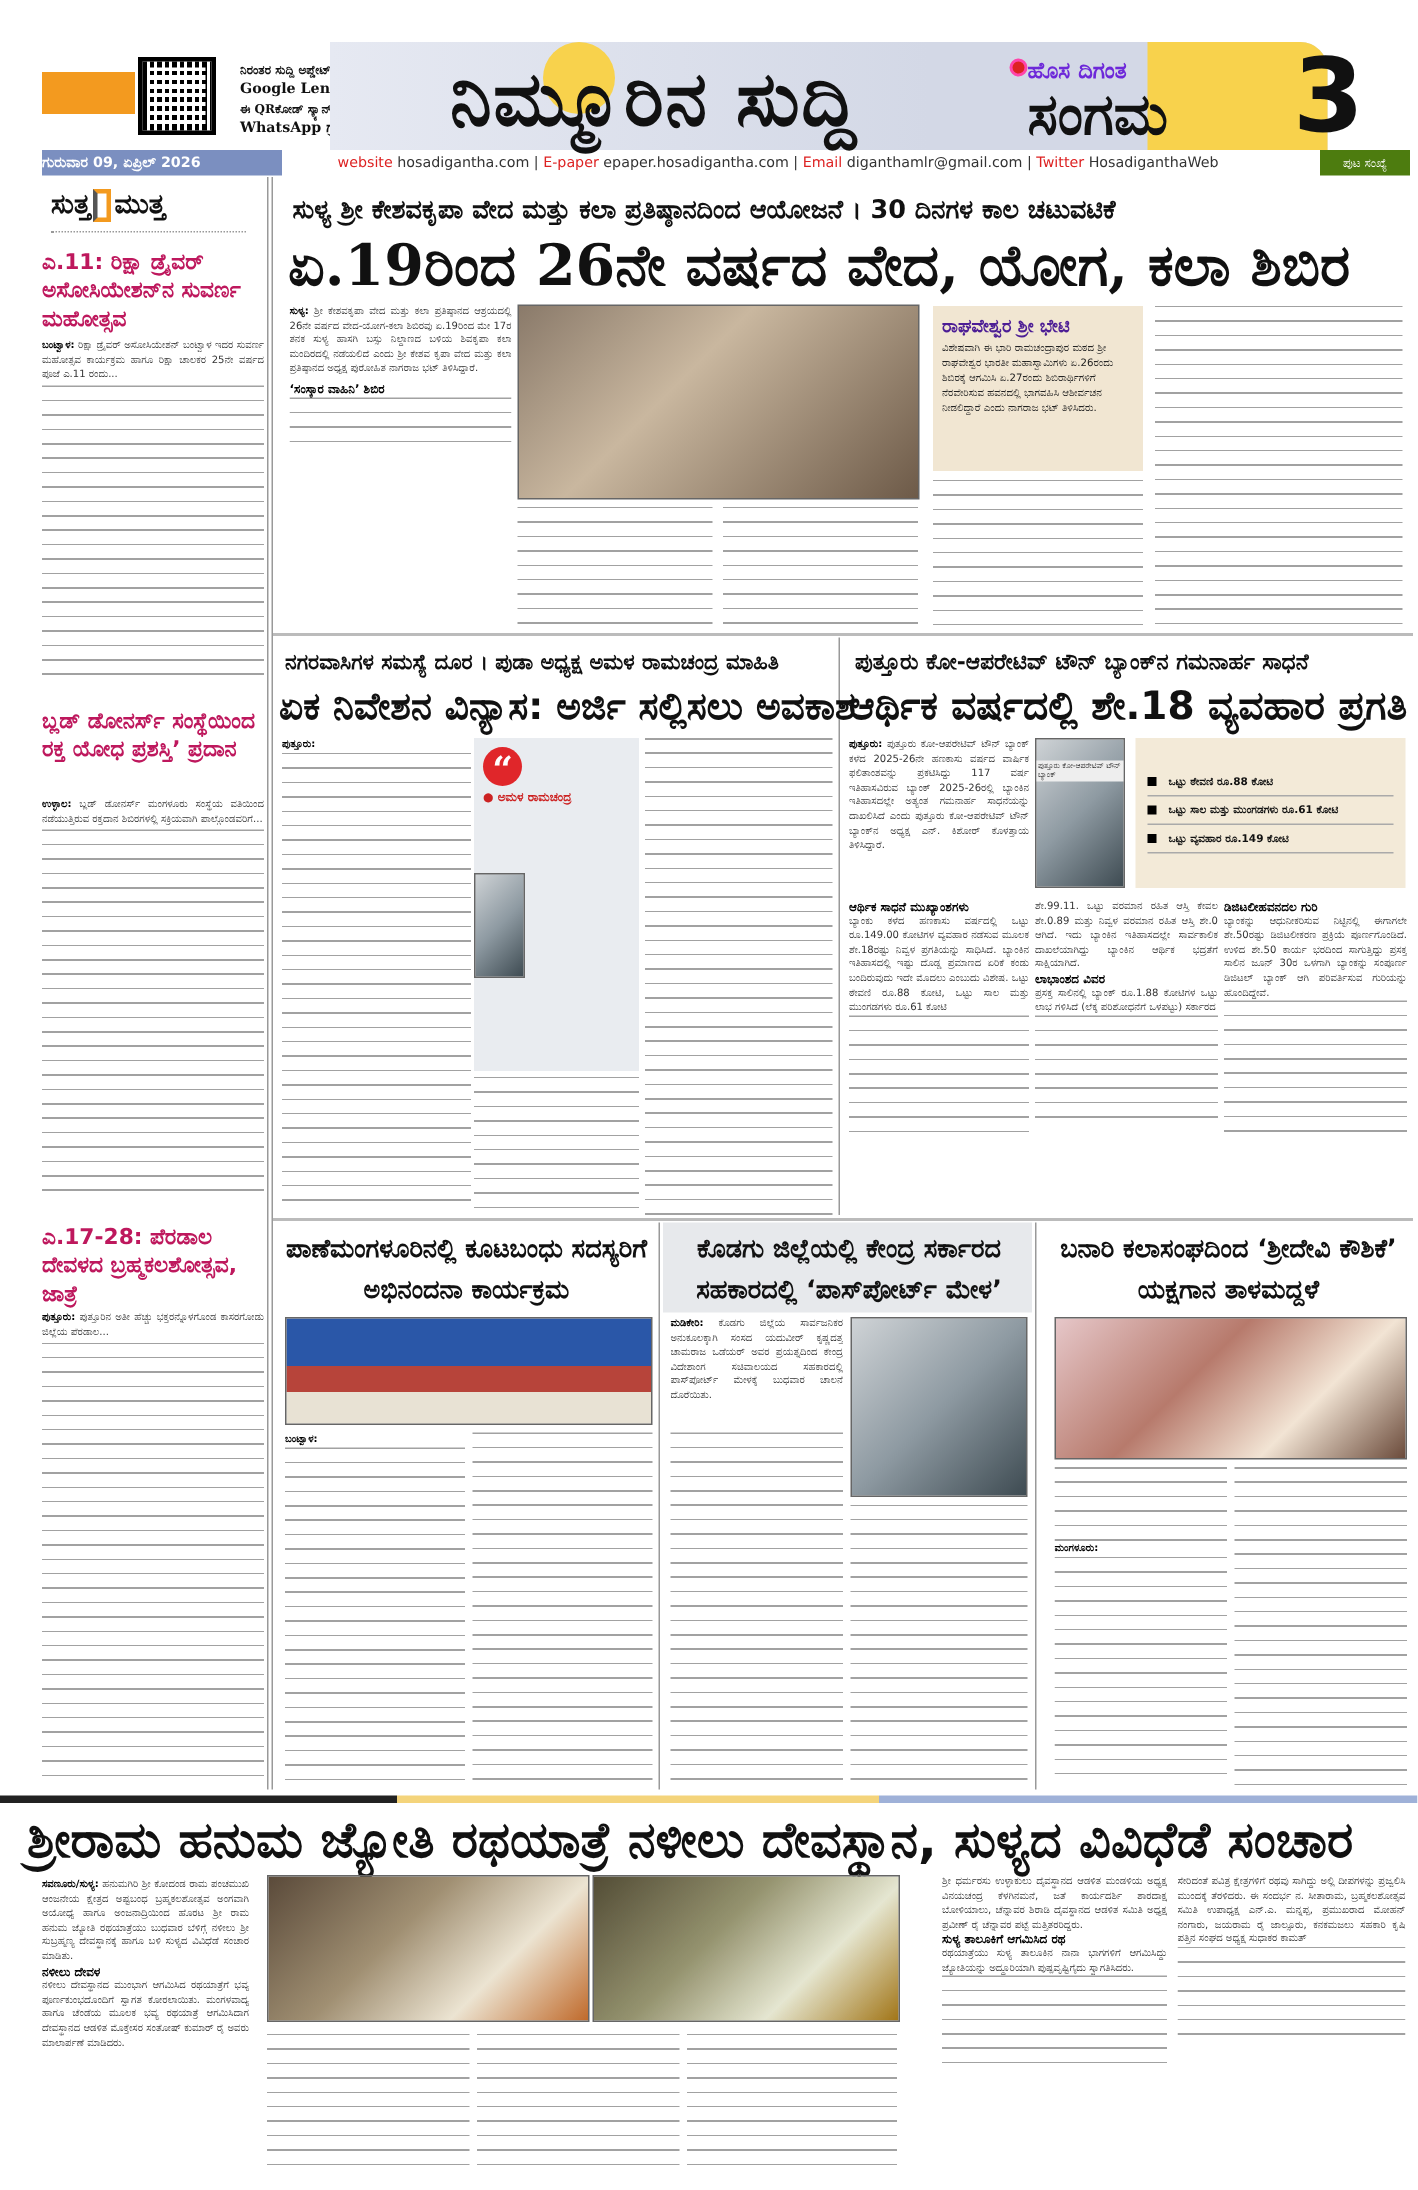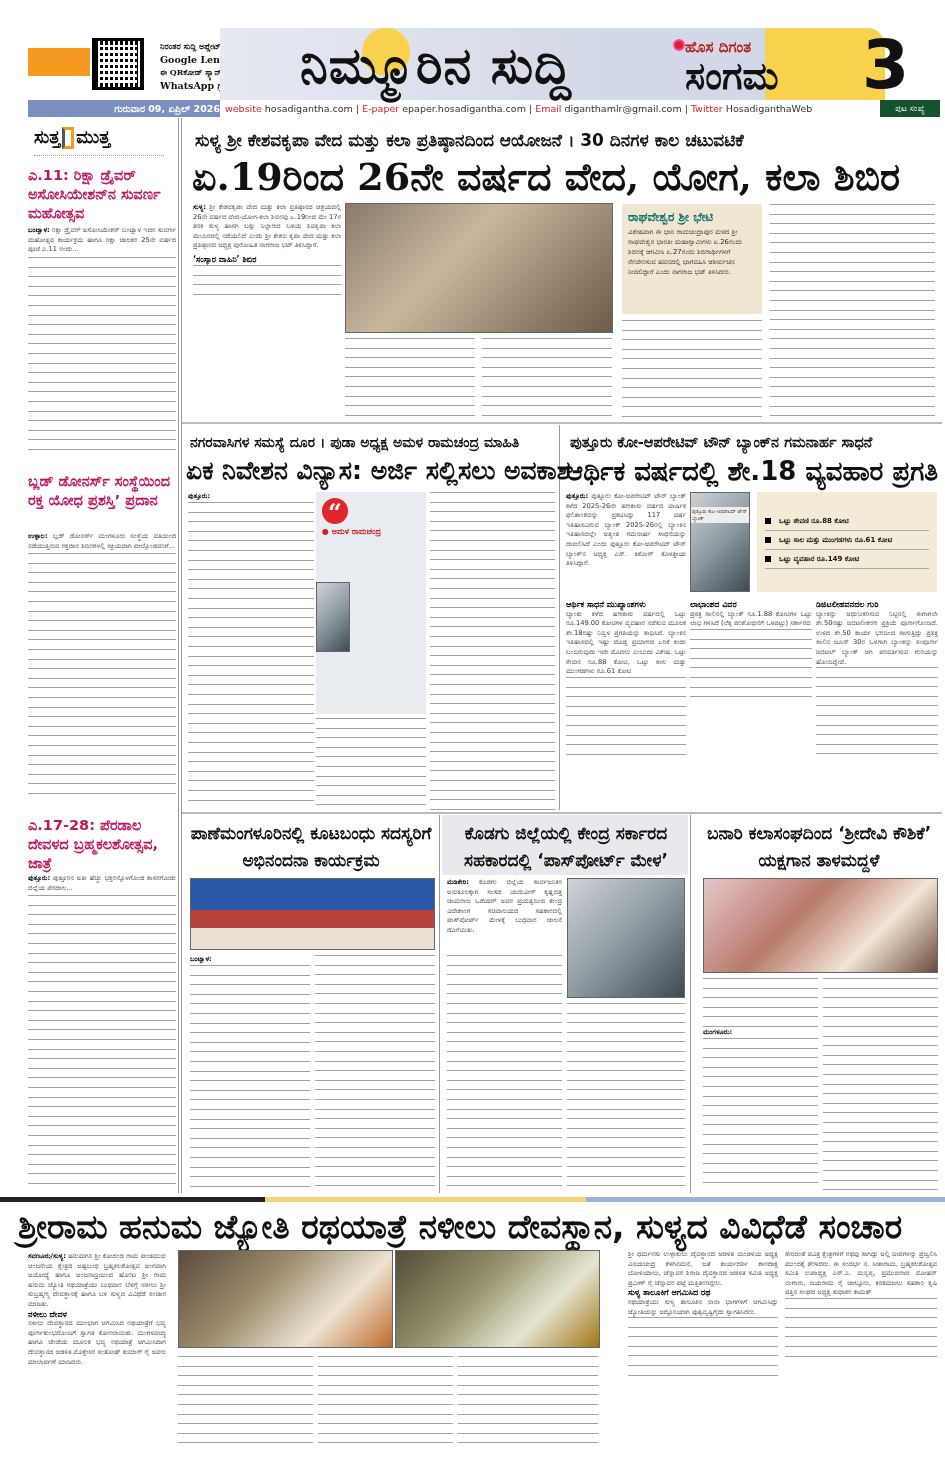--- a/index.html
+++ b/index.html
@@ -11,28 +11,28 @@
   .qr { left: 92px; top: 38px; width: 52px; height: 52px; background:
         repeating-linear-gradient(90deg,#000 0 3px,#fff 3px 5px),
         #fff; border: 3px solid #000; }
   .qr::before { content:""; position:absolute; inset:4px; background: repeating-linear-gradient(0deg,#fff 0 3px,transparent 3px 6px); }
   .qr-text { left: 160px; top: 40px; width: 170px; font-size: 8px; line-height: 13px; font-weight: bold; font-family: "DejaVu Serif", serif; }
   .qr-text div:nth-child(2), .qr-text div:nth-child(4) { font-size: 9.5px; }
   .mast-bg { left: 220px; top: 28px; width: 665px; height: 72px; background: linear-gradient(90deg,#e6e9f2,#d3d8e6 60%); border-radius: 0 18px 0 0; }
   .mast-yellow { left: 765px; top: 28px; width: 120px; height: 72px; background: #f8d24c; border-radius: 0 18px 0 0; }
   .sun { left: 362px; top: 28px; width: 48px; height: 48px; border-radius: 50%; background: #f8d24c; }
   .mast-title { left: 300px; top: 36px; font-size: 50px; font-weight: bold; font-family: "DejaVu Serif", serif; letter-spacing: 1px; color: #111; }
-  .brand-small { left: 685px; top: 38px; font-size: 15px; font-weight: bold; color: #b91c1c; }
+  .brand-small { left: 685px; top: 38px; font-size: 15px; font-weight: bold; color: #6d28d9; }
   .brand-logo { left: 673px; top: 39px; width: 12px; height: 12px; border-radius: 50%; background: #d22; border: 2px solid #f4a; }
   .sangama { left: 685px; top: 54px; font-size: 38px; font-weight: bold; color: #111; line-height: 44px; }
   .page-num { left: 862px; top: 30px; font-size: 68px; font-weight: bold; line-height: 70px; color: #111; }
-  .date-bar { left: 28px; top: 100px; width: 192px; height: 17px; background: #7b8fc0; color: #fff; font-size: 9.5px; text-align: right; line-height: 17px; font-weight: bold; }
+  .date-bar { left: 28px; top: 100px; width: 160px; height: 17px; background: #7b8fc0; color: #fff; font-size: 9.5px; text-align: left; line-height: 17px; font-weight: bold; }
   .info-bar { left: 225px; top: 100px; width: 650px; height: 17px; font-size: 9.5px; line-height: 17px; color: #333; white-space: nowrap; }
   .info-bar .lbl { color: #d22; }
-  .page-badge { left: 880px; top: 100px; width: 60px; height: 17px; background: #14532d; color: #fff; font-size: 8px; line-height: 17px; text-align: center; }
+  .page-badge { left: 880px; top: 100px; width: 60px; height: 17px; background: #4d7c0f; color: #fff; font-size: 8px; line-height: 17px; text-align: center; }
 
   
   .vline { background: #999; width: 1px; }
   .hrule { background: #bbb; height: 2px; }
 
   
   .sutta { left: 34px; top: 126px; font-size: 18px; font-weight: bold; font-family: "DejaVu Serif", serif; width: 130px; border-bottom: 1px dotted #999; padding-bottom: 6px; }
   .sutta .door { display: inline-block; width: 12px; height: 22px; border: 3px solid #f39a1f; border-left-color:#555; vertical-align: middle; margin: 0 2px; }
   .side-head { font-size: 14.5px; font-weight: bold; line-height: 19px; color: #be185d; }
   .body-text { font-size: 6.7px; line-height: 9.6px; color: #333; text-align: justify; overflow: hidden; }
@@ -45,21 +45,21 @@
   .headline-md { font-size: 24px; font-weight: bold; color: #111; white-space: nowrap; line-height: 30px; }
   .headline-sm { font-size: 17px; font-weight: bold; color: #111; text-align: center; line-height: 27px; }
 
   .photo { background: linear-gradient(135deg,#8a7a6a,#c9b79f 40%,#6d5a48); border: 1px solid #666; }
   .photo.blue { background: linear-gradient(180deg,#2a57a8 0 45%,#b7443a 45% 70%,#e8e2d4 70%); }
   .photo.grey { background: linear-gradient(135deg,#cfd3d6,#8e9aa2 50%,#3e4b52); }
   .photo.pink { background: linear-gradient(135deg,#e6c7c9,#b77a6c 40%,#f2e4d4 70%,#6b4b3b); }
   .photo.temple { background: linear-gradient(135deg,#5a4a3a,#a08f72 40%,#ece4d2 70%,#c06a2b); }
 
   .box-beige { background: #f1e6d2; padding: 6px; }
-  .box-title { color: #0f766e; font-size: 12px; font-weight: bold; margin-bottom: 3px; }
+  .box-title { color: #4c1d95; font-size: 12px; font-weight: bold; margin-bottom: 3px; }
   .box-text { font-size: 6.8px; line-height: 10px; color: #222; }
 
   .quote-box { background: #e9ecf0; padding: 6px; }
   .quote-mark { width: 26px; height: 26px; border-radius: 50%; background: #e0262a; color: #fff; font-size: 24px; line-height: 30px; text-align: center; font-weight: bold; font-family: "DejaVu Serif", serif; }
   .quote-text { font-size: 7px; line-height: 10.5px; color: #111; }
   .quote-author { color: #c22; font-size: 8px; font-weight: bold; margin-top: 3px; }
 
   .fact-list { background: #f3ead8; padding: 20px 8px; }
   .fact-item { font-size: 7px; font-weight: bold; line-height: 10px; padding: 4px 0 4px 14px; border-bottom: 1px solid #aaa; position: relative; }
   .fact-item::before { content: ""; position: absolute; left: 0; top: 6px; width: 6px; height: 6px; background: #000; }
@@ -175,20 +175,21 @@
   <div class="fact-item">ಒಟ್ಟು ಠೇವಣಿ ರೂ.88 ಕೋಟಿ</div>
   <div class="fact-item">ಒಟ್ಟು ಸಾಲ ಮತ್ತು ಮುಂಗಡಗಳು ರೂ.61 ಕೋಟಿ</div>
   <div class="fact-item">ಒಟ್ಟು ವ್ಯವಹಾರ ರೂ.149 ಕೋಟಿ</div>
 </div>
 <div class="abs body-text" style="left:566px;top:600px;width:120px;height:210px;">
   <div class="subhead">ಆರ್ಥಿಕ ಸಾಧನೆ ಮುಖ್ಯಾಂಶಗಳು</div>
   <span>ಬ್ಯಾಂಕು ಕಳೆದ ಹಣಕಾಸು ವರ್ಷದಲ್ಲಿ ಒಟ್ಟು ರೂ.149.00 ಕೋಟಿಗಳ ವ್ಯವಹಾರ ನಡೆಸುವ ಮೂಲಕ ಶೇ.18ರಷ್ಟು ನಿವ್ವಳ ಪ್ರಗತಿಯನ್ನು ಸಾಧಿಸಿದೆ. ಬ್ಯಾಂಕಿನ ಇತಿಹಾಸದಲ್ಲಿ ಇಷ್ಟು ದೊಡ್ಡ ಪ್ರಮಾಣದ ಏರಿಕೆ ಕಂಡು ಬಂದಿರುವುದು ಇದೇ ಮೊದಲು ಎಂಬುದು ವಿಶೇಷ. ಒಟ್ಟು ಠೇವಣಿ ರೂ.88 ಕೋಟಿ, ಒಟ್ಟು ಸಾಲ ಮತ್ತು ಮುಂಗಡಗಳು ರೂ.61 ಕೋಟಿ</span>
   <div class="fill" style="height:80px;"></div>
 </div>
 <div class="abs body-text" style="left:690px;top:600px;width:122px;height:210px;">
+  <span>ಶೇ.99.11. ಒಟ್ಟು ವರಮಾನ ರಹಿತ ಆಸ್ತಿ ಕೇವಲ ಶೇ.0.89 ಮತ್ತು ನಿವ್ವಳ ವರಮಾನ ರಹಿತ ಆಸ್ತಿ ಶೇ.0 ಆಗಿದೆ. ಇದು ಬ್ಯಾಂಕಿನ ಇತಿಹಾಸದಲ್ಲೇ ಸಾರ್ವಕಾಲಿಕ ದಾಖಲೆಯಾಗಿದ್ದು ಬ್ಯಾಂಕಿನ ಆರ್ಥಿಕ ಭದ್ರತೆಗೆ ಸಾಕ್ಷಿಯಾಗಿದೆ.</span>
   <div class="subhead">ಲಾಭಾಂಶದ ವಿವರ</div>
   <span>ಪ್ರಸಕ್ತ ಸಾಲಿನಲ್ಲಿ ಬ್ಯಾಂಕ್ ರೂ.1.88 ಕೋಟಿಗಳ ಒಟ್ಟು ಲಾಭ ಗಳಿಸಿದೆ (ಲೆಕ್ಕ ಪರಿಶೋಧನೆಗೆ ಒಳಪಟ್ಟು) ಸರ್ಕಾರದ</span>
   <div class="fill" style="height:70px;"></div>
 </div>
 <div class="abs body-text" style="left:816px;top:600px;width:122px;height:210px;">
   <div class="subhead">ಡಿಜಿಟಲೀಹವನದಲ ಗುರಿ</div>
   <span>ಬ್ಯಾಂಕನ್ನು ಆಧುನೀಕರಿಸುವ ನಿಟ್ಟಿನಲ್ಲಿ ಈಗಾಗಲೇ ಶೇ.50ರಷ್ಟು ಡಿಜಿಟಲೀಕರಣ ಪ್ರಕ್ರಿಯೆ ಪೂರ್ಣಗೊಂಡಿದೆ. ಉಳಿದ ಶೇ.50 ಕಾರ್ಯ ಭರದಿಂದ ಸಾಗುತ್ತಿದ್ದು ಪ್ರಸಕ್ತ ಸಾಲಿನ ಜೂನ್ 30ರ ಒಳಗಾಗಿ ಬ್ಯಾಂಕನ್ನು ಸಂಪೂರ್ಣ ಡಿಜಿಟಲ್ ಬ್ಯಾಂಕ್ ಆಗಿ ಪರಿವರ್ತಿಸುವ ಗುರಿಯನ್ನು ಹೊಂದಿದ್ದೇವೆ.</span>
   <div class="fill" style="height:90px;"></div>
 </div>
 

